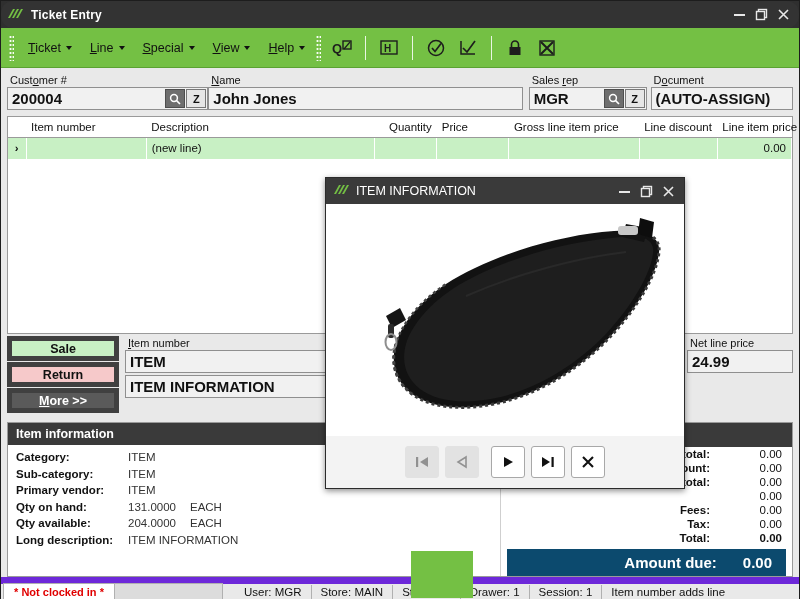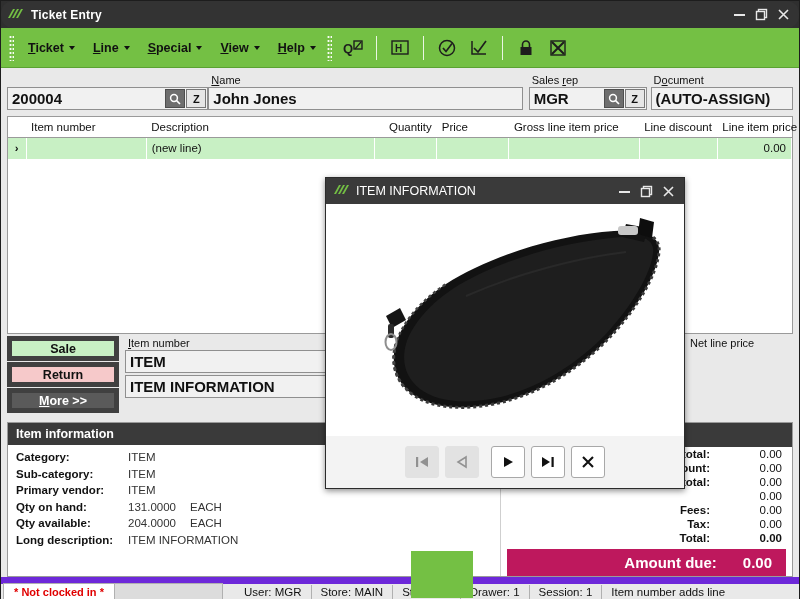--- a/index.html
+++ b/index.html
@@ -40,21 +40,21 @@
   .toolbar {
     background:#74c044; height:40px; flex:0 0 40px;
     display:flex; align-items:center; padding:0 6px;
     border-bottom:1px solid #5aa232;
   }
   .grip { width:5px; height:26px; margin:0 5px 0 2px;
     background-image:radial-gradient(circle, #ffffff 1px, transparent 1.2px);
     background-size:3px 4px; opacity:.95; }
   .menu-item {
     font-size:12.5px; color:#111; padding:4px 8px; margin:0 1px;
-    display:flex; align-items:center; gap:5px; cursor:default; white-space:nowrap;font-weight:bold;
+    display:flex; align-items:center; gap:5px; cursor:default; white-space:nowrap;
   }
   .menu-item .lbl u { text-decoration:underline; }
   .caret { width:0;height:0;border-left:3.5px solid transparent;border-right:3.5px solid transparent;border-top:4px solid #111; }
   .tb-sep { width:1px; height:24px; background:#ffffff; margin:0 7px; opacity:.85; }
   .tb-ico { width:26px; height:26px; display:flex; align-items:center; justify-content:center; margin:0 3px; cursor:default; }
   .tb-ico svg { display:block; }
 
   
   .content { flex:1 1 auto; background:#e9e9e9; padding:4px 4px 0 4px; display:flex; flex-direction:column; position:relative; }
 
@@ -122,21 +122,21 @@
   .info-uom { margin-left:14px; color:#333; }
 
   
   .totals { width:292px; flex:0 0 292px; border-left:1px solid #cfcfcf; }
   .totals-head { height:24px; background:#3a3a3a; }
   .tot-row { display:flex; justify-content:flex-end; font-size:11.5px; padding:1px 10px 1px 0; color:#111; }
   .tot-label { font-weight:bold; text-align:right; width:170px; }
   .tot-val { width:72px; text-align:right; }
   .tot-row.grand .tot-label, .tot-row.grand .tot-val { font-weight:bold; }
   .amount-due {
-    margin:4px 6px 0 6px; background:#be185d; color:#ffffff;
+    margin:4px 6px 0 6px; background:#0c4a6e; color:#ffffff;
     display:flex; justify-content:flex-end; align-items:center; gap:26px;
     padding:4px 14px 5px 0; font-size:15px; font-weight:bold; height:27px;
   }
 
   
   .green-block { position:absolute; left:410px; top:483px; width:62px; height:47px; background:#74c044; }
 
   
   .statusbar {
     flex:0 0 22px; height:22px; background:#e9e9e9; border-top:7px solid #6d28d9;
@@ -271,20 +271,21 @@
         <rect x="4" y="3" width="14" height="14" fill="none" stroke="#1d1d1d" stroke-width="1.4"></rect>
         <path d="M5 4 L17 16 M17 4 L5 16" stroke="#1d1d1d" stroke-width="2"></path>
       </svg>
     </span>
   </div>
 
   <div class="content">
 
     <div class="hdr-row">
       <div class="fld" style="width:205px">
+        <span class="fld-label">Cust<u>o</u>mer #</span>
         <div class="inputbox">
           <input value="200004" style="">
           <span class="lens-btn">
             <svg width="12" height="12" viewBox="0 0 12 12">
                 <circle cx="5" cy="5" r="3.4" fill="none" stroke="#fff" stroke-width="1.5"></circle>
                 <path d="M7.6 7.6 L11 11" stroke="#fff" stroke-width="1.6"></path>
               </svg>
           </span>
           <span class="z-btn">Z</span>
         </div>
@@ -370,20 +371,23 @@
         <div class="inputbox">
           <input value="ITEM" style="">
         </div>
         <div class="inputbox" style="margin-top:2px">
           <input value="ITEM INFORMATION" style="">
         </div>
       </div>
 
       <div class="mid-right">
         <span class="fld-label">Net line price</span>
+        <div class="inputbox">
+          <input value="24.99" style="">
+        </div>
       </div>
     </div>
 
     <div class="panel">
       <div class="panel-left">
         <div class="panel-title">Item information</div>
         <div class="info-grid">
           <div class="info-row">
             <span class="info-key">Category:</span>
             <span class="info-val">ITEM</span>

